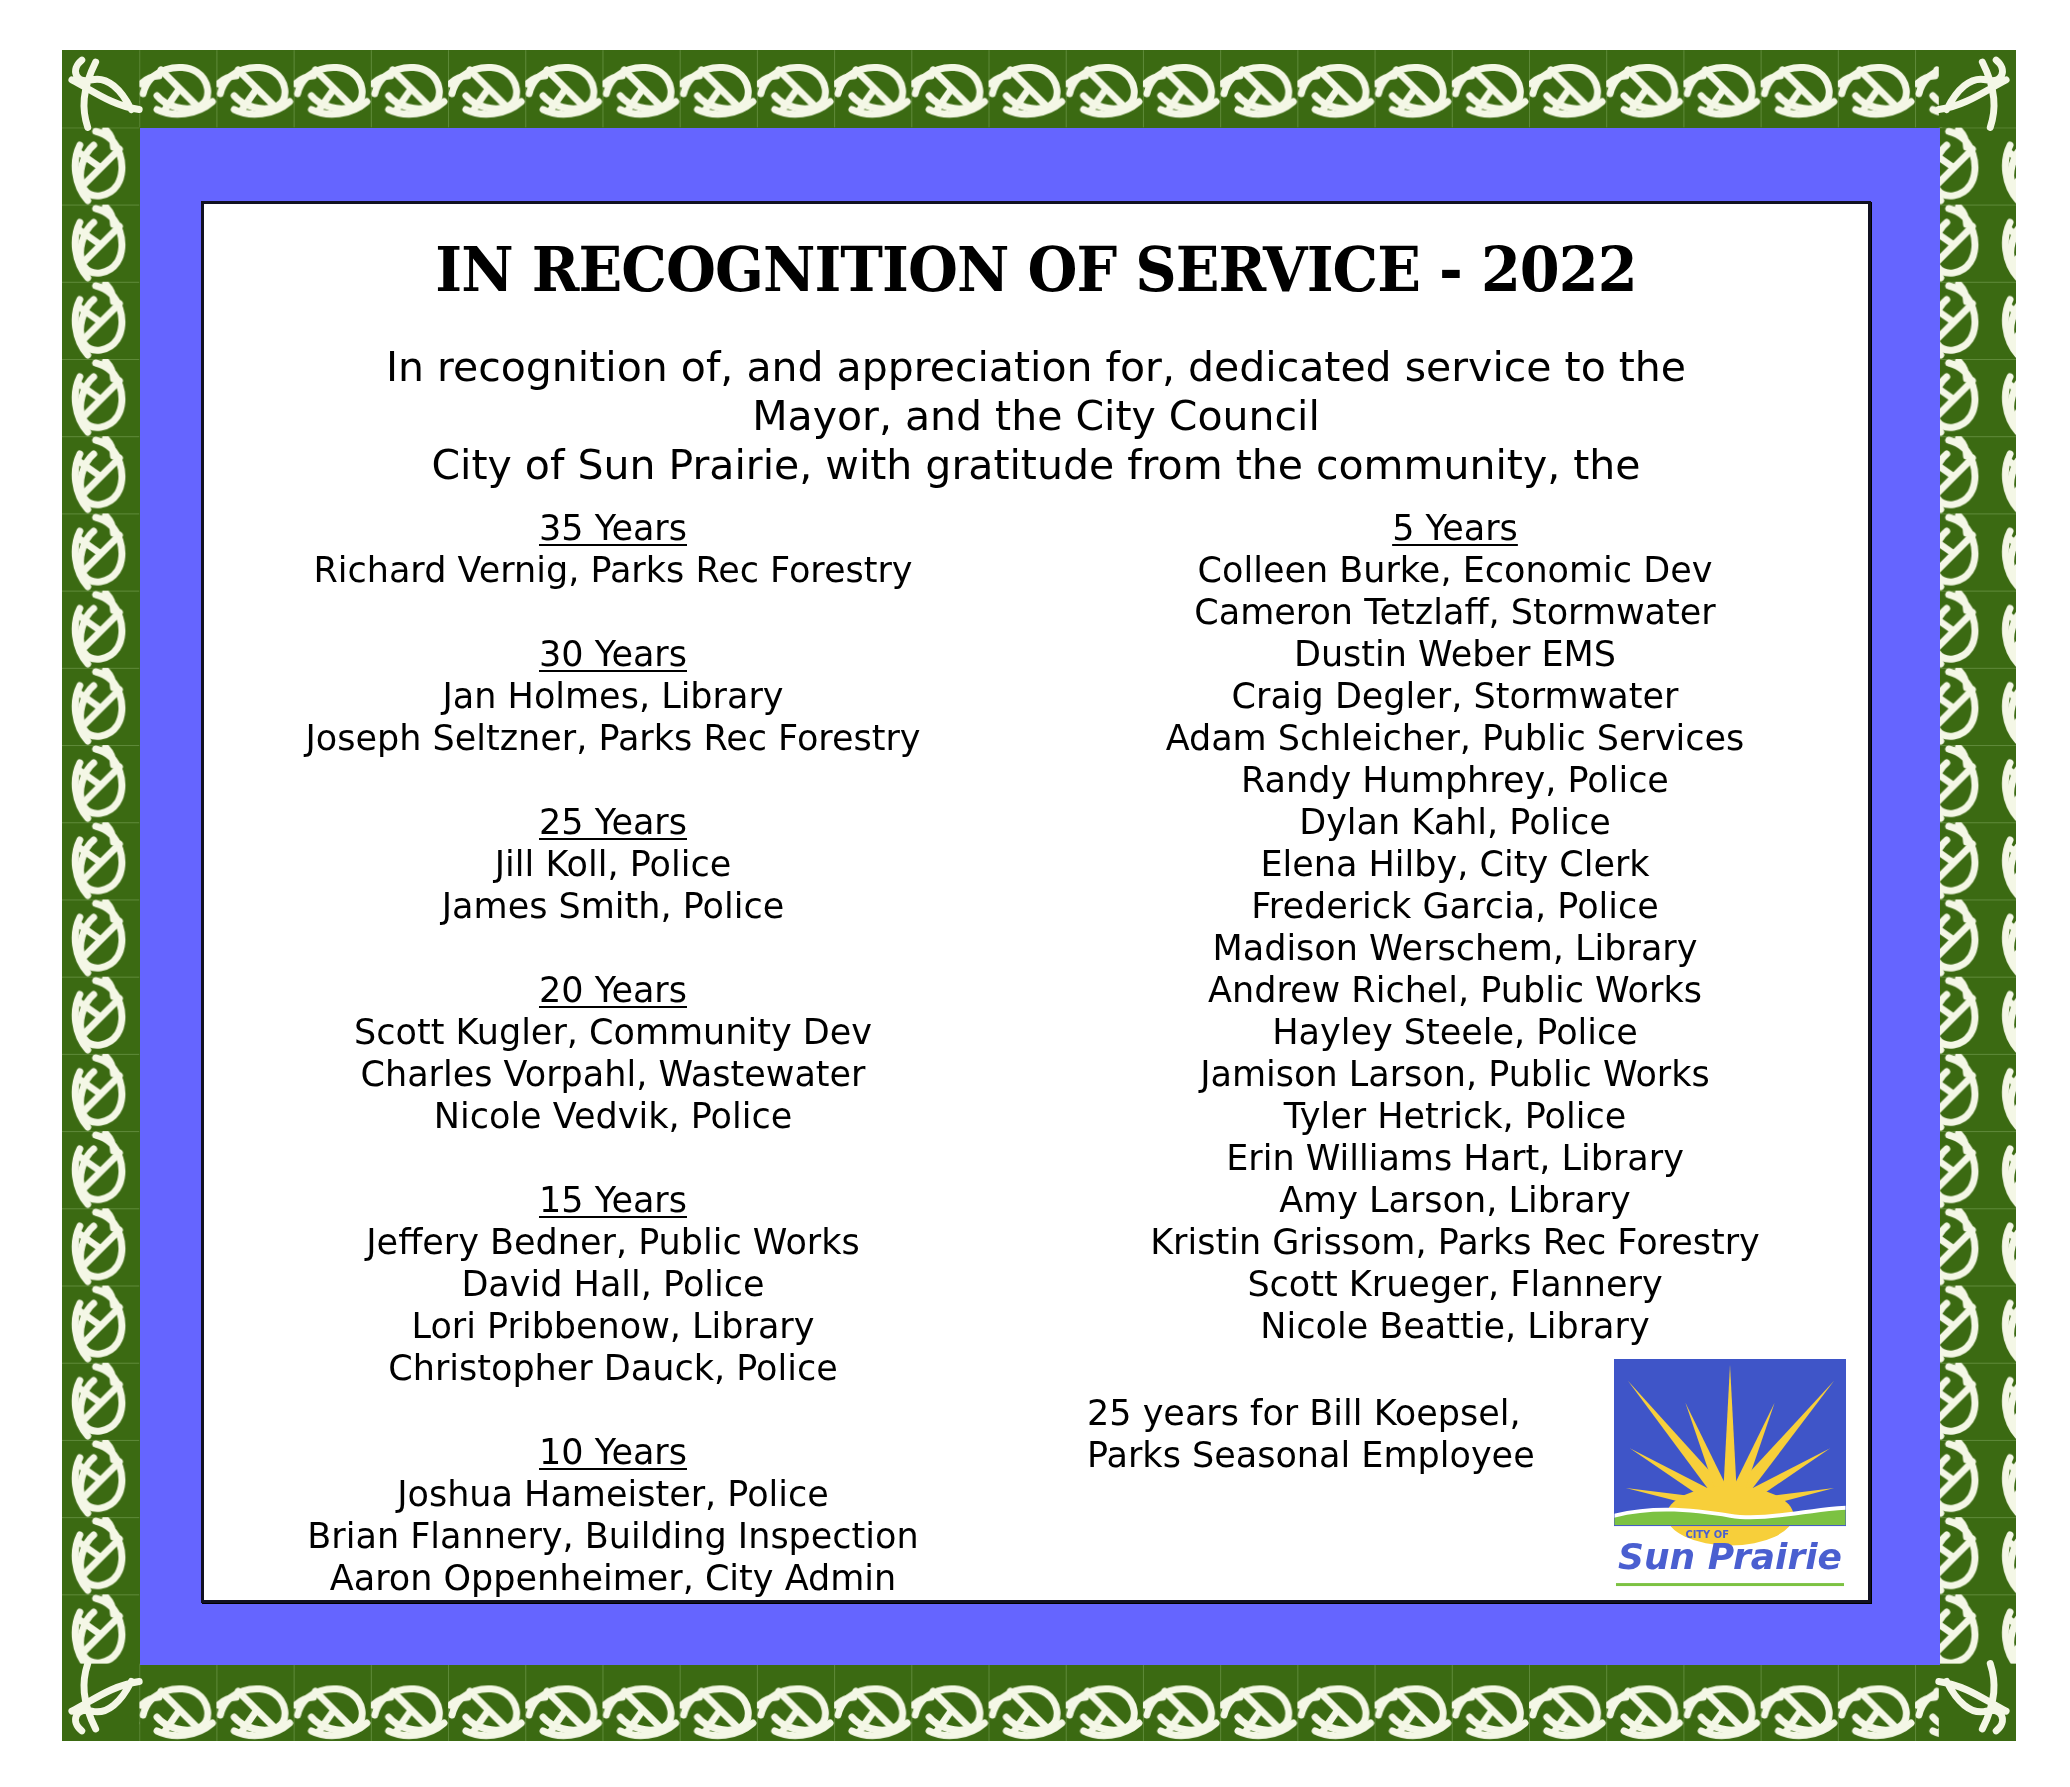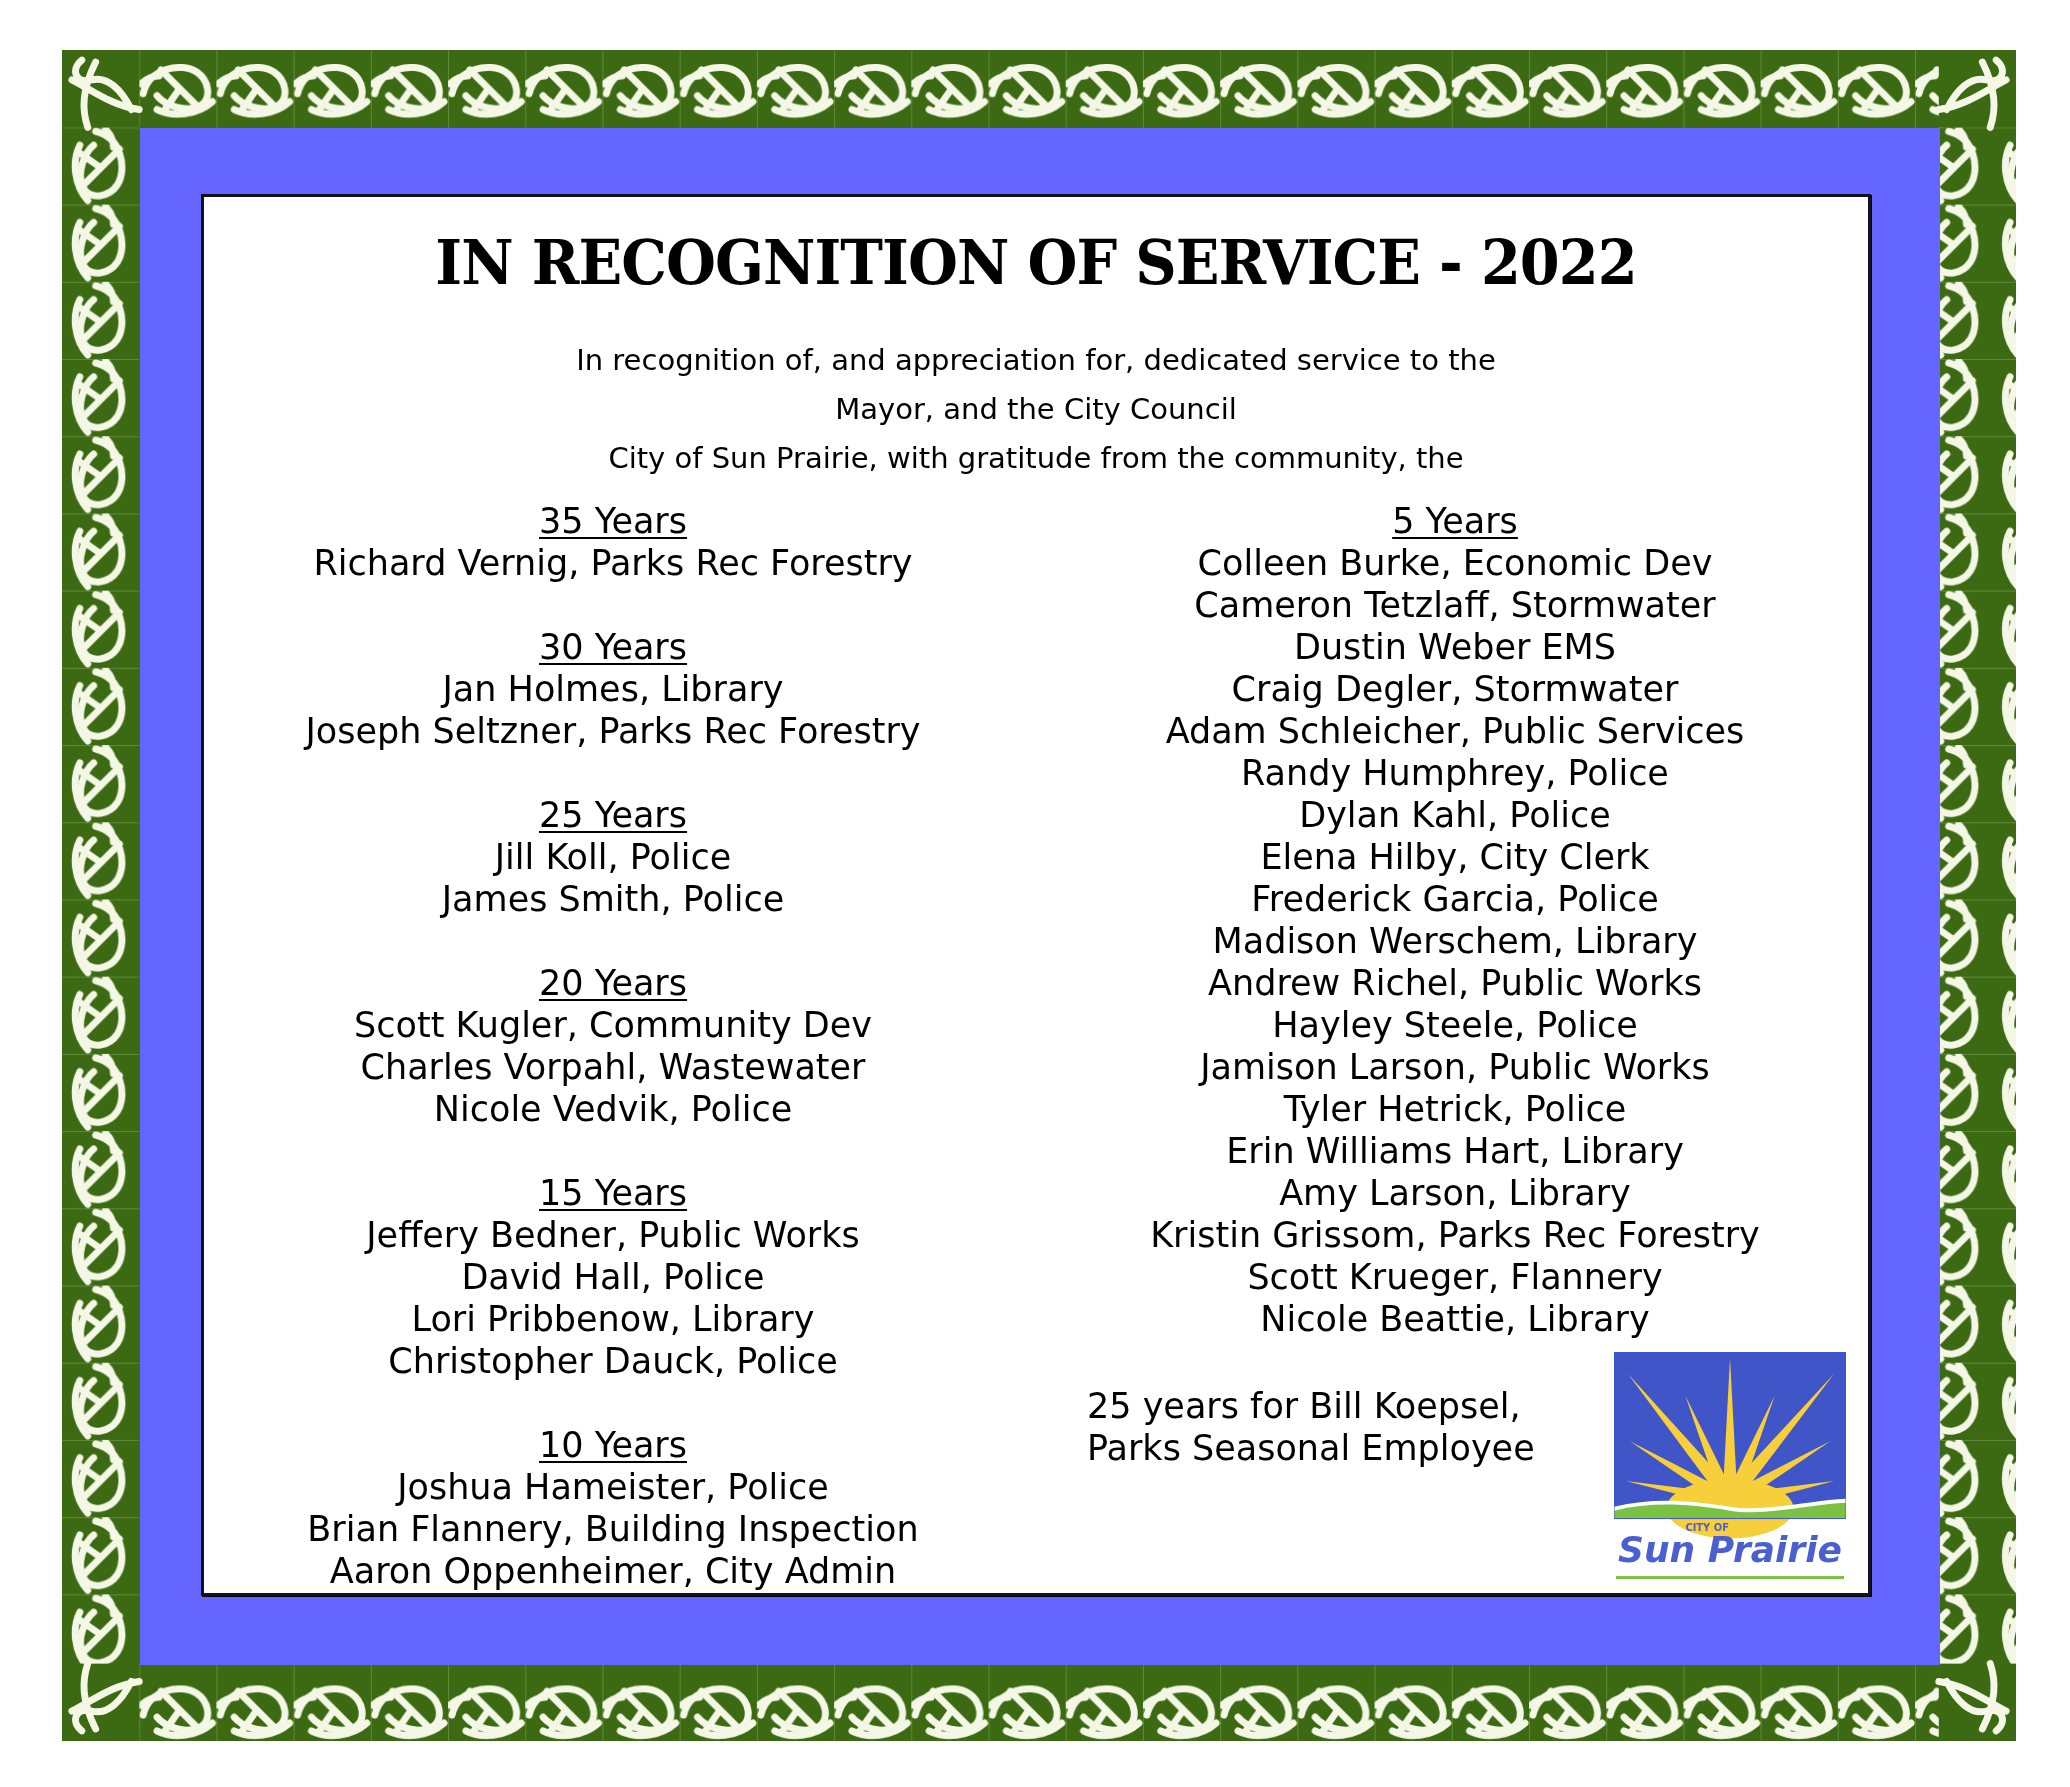--- a/index.html
+++ b/index.html
@@ -10,21 +10,21 @@
     background: #3b6a12;
   }
   .frame svg.knots { position: absolute; left: 0; top: 0; }
 
   .blue-band {
     position: absolute; left: 140px; top: 128px; width: 1800px; height: 1537px;
     background: #6565ff;
   }
 
   .panel {
-    position: absolute; left: 201px; top: 194px; width: 1664px; height: 1396px;
+    position: absolute; left: 201px; top: 201px; width: 1664px; height: 1396px;
     background: #ffffff;
     border: 3px solid #111122;
     box-shadow: 1px 1px 0 #000;
   }
 
   .title {
     position: absolute; left: 0; right: 0; top: 26px;
     text-align: center;
     font-family: "DejaVu Serif", "Liberation Serif", serif;
     font-weight: bold;
@@ -33,21 +33,21 @@
     color: #000;
     line-height: 79px;
     margin: 0;
   }
   .title span { display: inline-block; transform: scaleX(0.94); }
 
   .intro {
     position: absolute; left: 0; right: 0; top: 139px;
     text-align: center;
     font-family: "DejaVu Sans", "Liberation Sans", sans-serif;
-    font-size: 29px;
+    font-size: 41px;
     line-height: 49px;
     color: #000;
   }
   .intro div { white-space: nowrap; }
 
   .col {
     position: absolute; top: 303px;
     font-family: "DejaVu Sans", "Liberation Sans", sans-serif;
     font-size: 35px;
     line-height: 42px;

